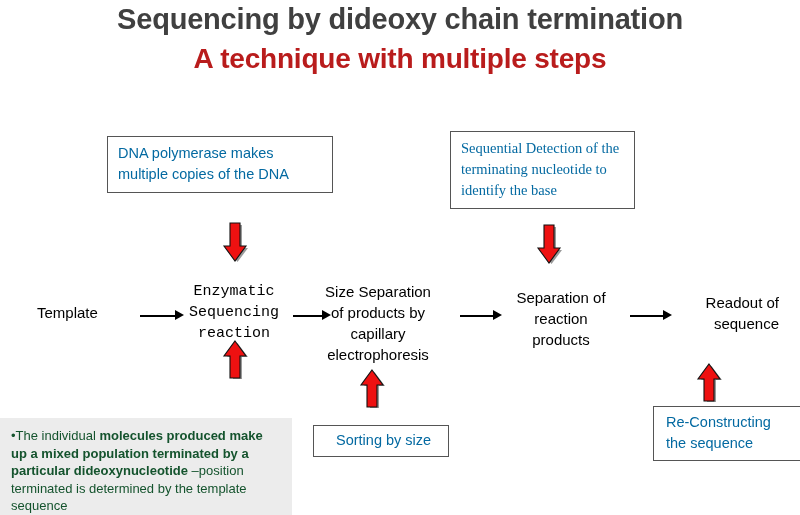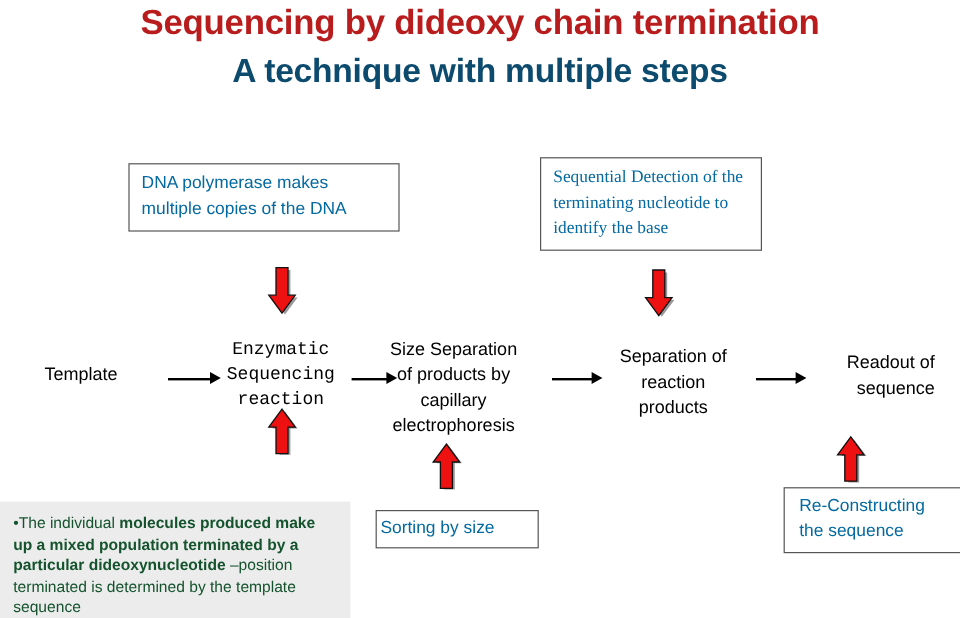--- a/index.html
+++ b/index.html
@@ -28,29 +28,29 @@
     left: 0;
     top: 2px;
     width: 800px;
     text-align: center;
   }
   .title-main {
     font-size: 29px;
     font-weight: bold;
     line-height: 34px;
     letter-spacing: -0.2px;
-    color: #b91c1c;
+    color: #404040;
     padding: 0 44px;
   }
   .title-sub {
     font-size: 28px;
     font-weight: bold;
     line-height: 34px;
     letter-spacing: -0.2px;
-    color: #0c4a6e;
+    color: #b91c1c;
     margin-top: 6px;
   }
 
   
   .callout {
     position: absolute;
     border: 1px solid #555555;
     background: #ffffff;
     font-size: 14.5px;
     line-height: 21px;
@@ -66,21 +66,21 @@
   #callout-detection {
     left: 450px;
     top: 131px;
     width: 185px;
     font-family: Liberation Serif, serif;
   }
   #callout-sorting {
     left: 313px;
     top: 425px;
     width: 136px;
-    padding: 4px 9px 5px 3px;
+    padding: 4px 9px 5px 22px;
   }
   #callout-reconstruct {
     left: 653px;
     top: 406px;
     width: 148px;
     padding: 5px 9px 6px 12px;
   }
 
   
   .step {

